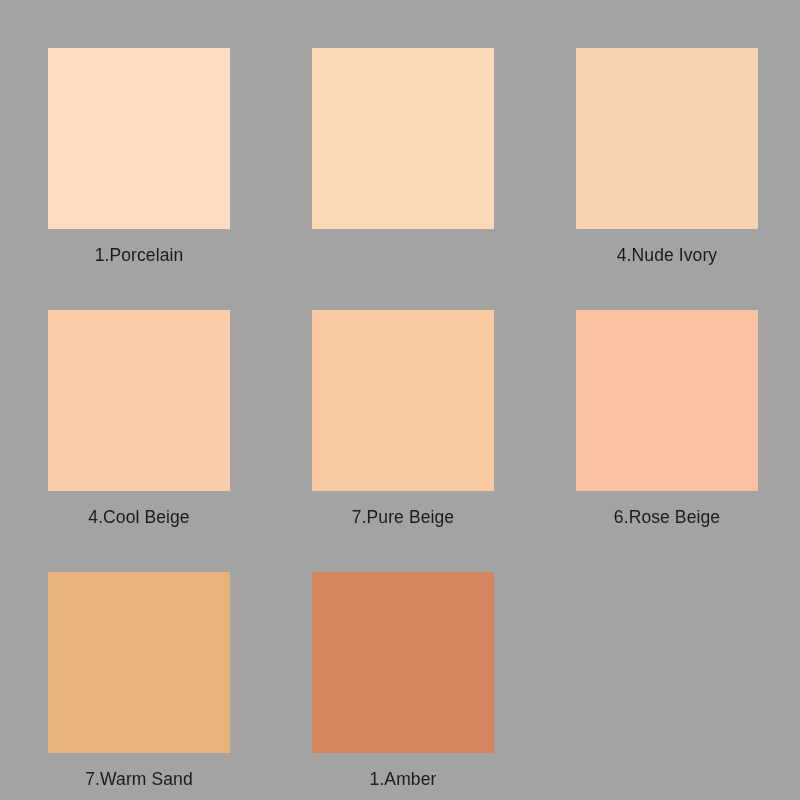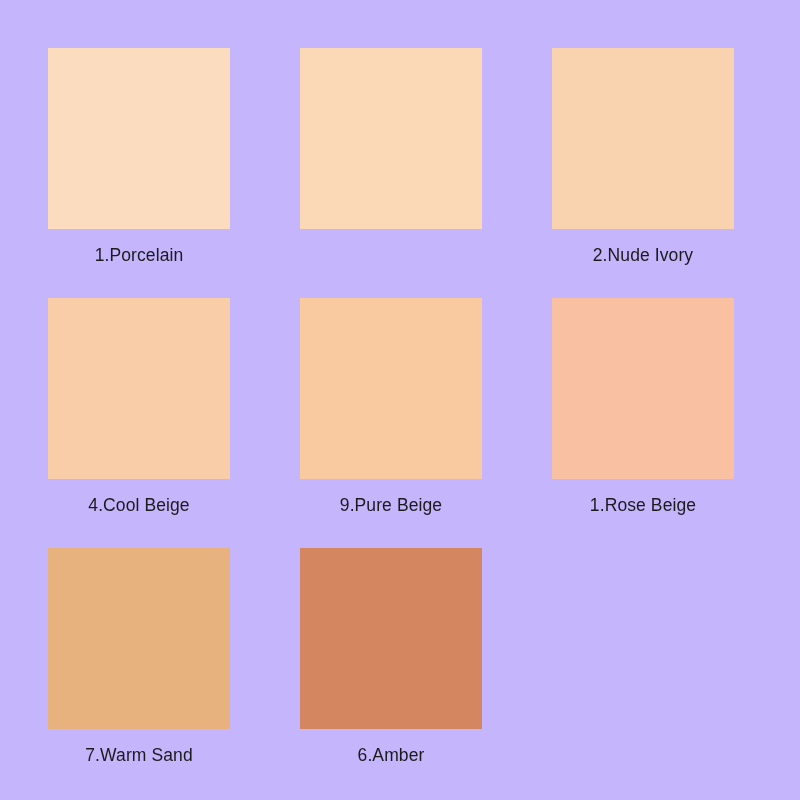--- a/index.html
+++ b/index.html
@@ -13,30 +13,31 @@
     height: 800px;
     overflow: hidden;
     font-family: "Liberation Sans", sans-serif;
     -webkit-font-smoothing: antialiased;
   }
 
   #swatch-grid {
     position: relative;
     width: 800px;
     height: 800px;
-    background: #c4b5fd;
+    background: #a3a3a3;
     display: grid;
     grid-template-columns: repeat(3, 252px);
     grid-template-rows: repeat(3, 250px);
     justify-content: start;
     align-content: start;
     padding: 48px 0 0 48px;
     box-sizing: border-box;
     column-gap: 0px;
     row-gap: 0px;
+    gap: 12px;
   }
 
   .swatch-cell {
     width: 252px;
     height: 250px;
     box-sizing: border-box;
     display: flex;
     flex-direction: column;
     align-items: flex-start;
   }
@@ -70,42 +71,42 @@
     <div class="swatch-chip" style="background: rgb(251, 220, 190);"></div>
     <div class="swatch-label" style="color: rgb(27, 27, 27);">1.Porcelain</div>
   </div>
 
   <div class="swatch-cell">
     <div class="swatch-chip" style="background: rgb(251, 217, 182);"></div>
   </div>
 
   <div class="swatch-cell">
     <div class="swatch-chip" style="background: rgb(249, 210, 176);"></div>
-    <div class="swatch-label" style="color: rgb(27, 27, 27);">2.Nude Ivory</div>
+    <div class="swatch-label" style="color: rgb(27, 27, 27);">4.Nude Ivory</div>
   </div>
 
   <div class="swatch-cell">
     <div class="swatch-chip" style="background: rgb(249, 205, 168);"></div>
     <div class="swatch-label" style="color: rgb(27, 27, 27);">4.Cool Beige</div>
   </div>
 
   <div class="swatch-cell">
     <div class="swatch-chip" style="background: rgb(249, 201, 160);"></div>
-    <div class="swatch-label" style="color: rgb(27, 27, 27);">9.Pure Beige</div>
+    <div class="swatch-label" style="color: rgb(27, 27, 27);">7.Pure Beige</div>
   </div>
 
   <div class="swatch-cell">
     <div class="swatch-chip" style="background: rgb(249, 193, 162);"></div>
-    <div class="swatch-label" style="color: rgb(27, 27, 27);">1.Rose Beige</div>
+    <div class="swatch-label" style="color: rgb(27, 27, 27);">6.Rose Beige</div>
   </div>
 
   <div class="swatch-cell">
     <div class="swatch-chip" style="background: rgb(232, 178, 126);"></div>
     <div class="swatch-label" style="color: rgb(27, 27, 27); text-align: center;">7.Warm Sand</div>
   </div>
 
 
   <div class="swatch-cell">
     <div class="swatch-chip" style="background: rgb(211, 134, 95);"></div>
-    <div class="swatch-label" style="color: rgb(27, 27, 27);">6.Amber</div>
+    <div class="swatch-label" style="color: rgb(27, 27, 27);">1.Amber</div>
   </div>
 
 </div>
 
 </body></html>

